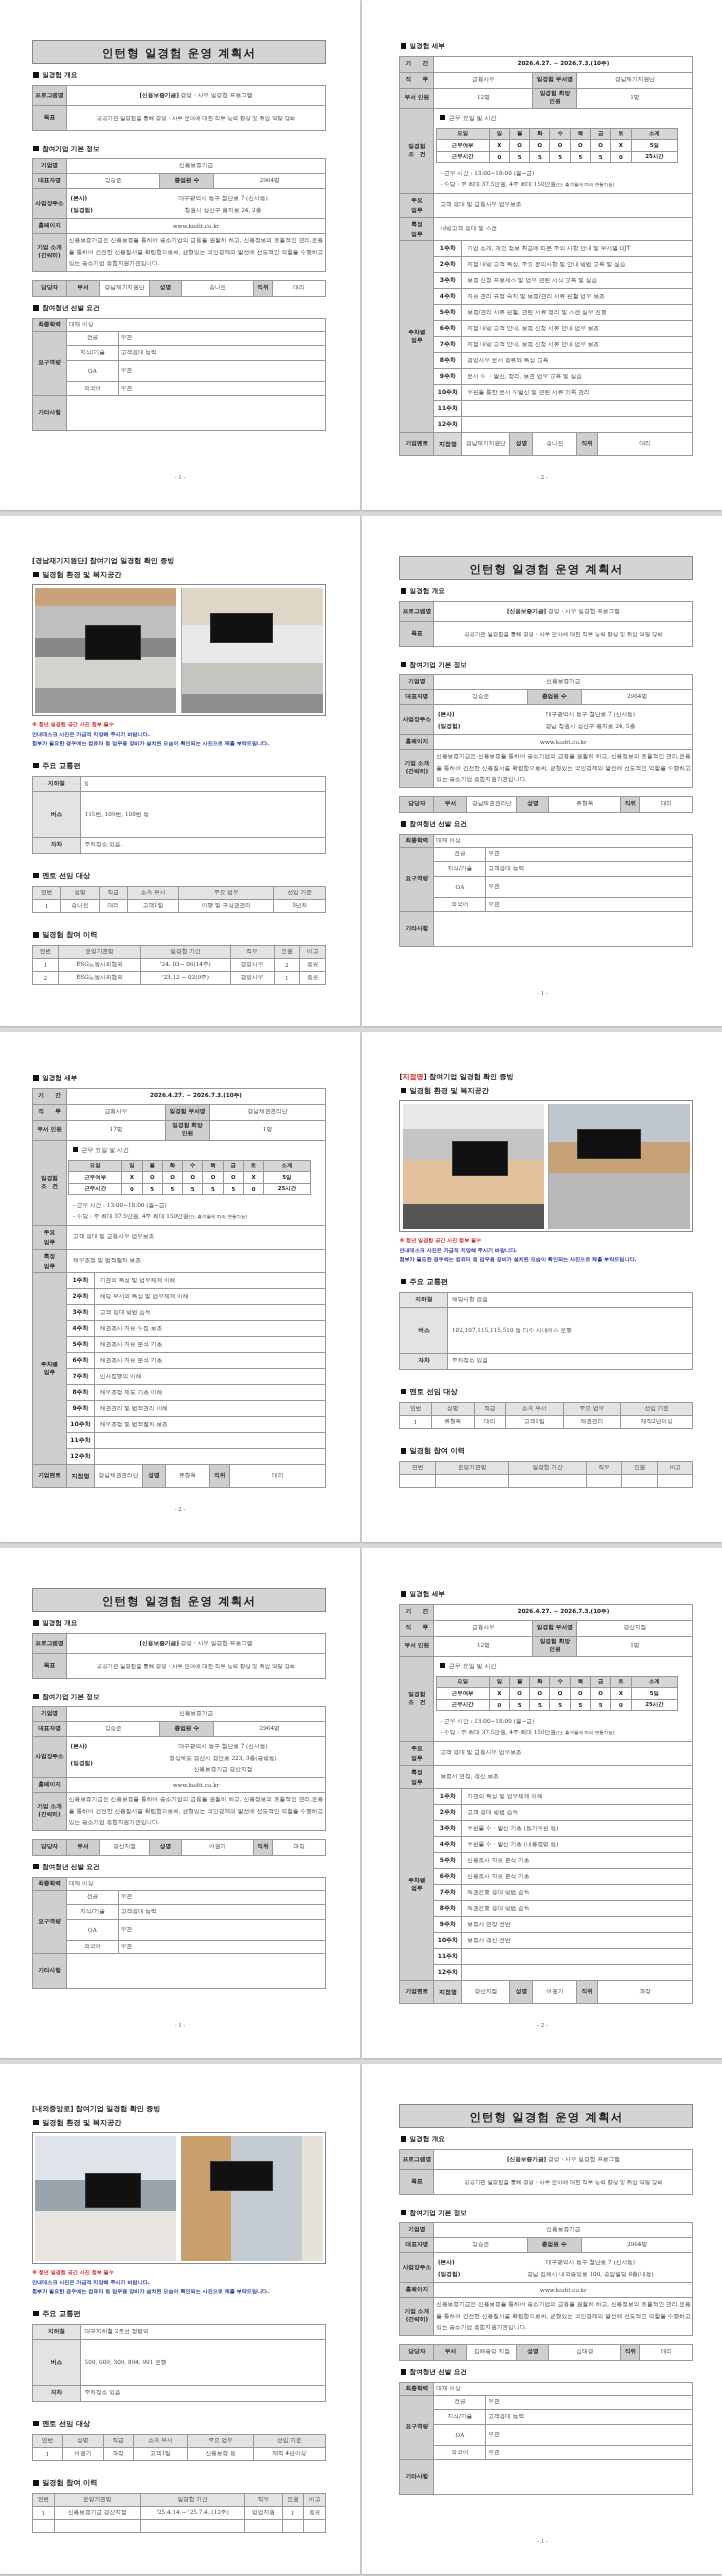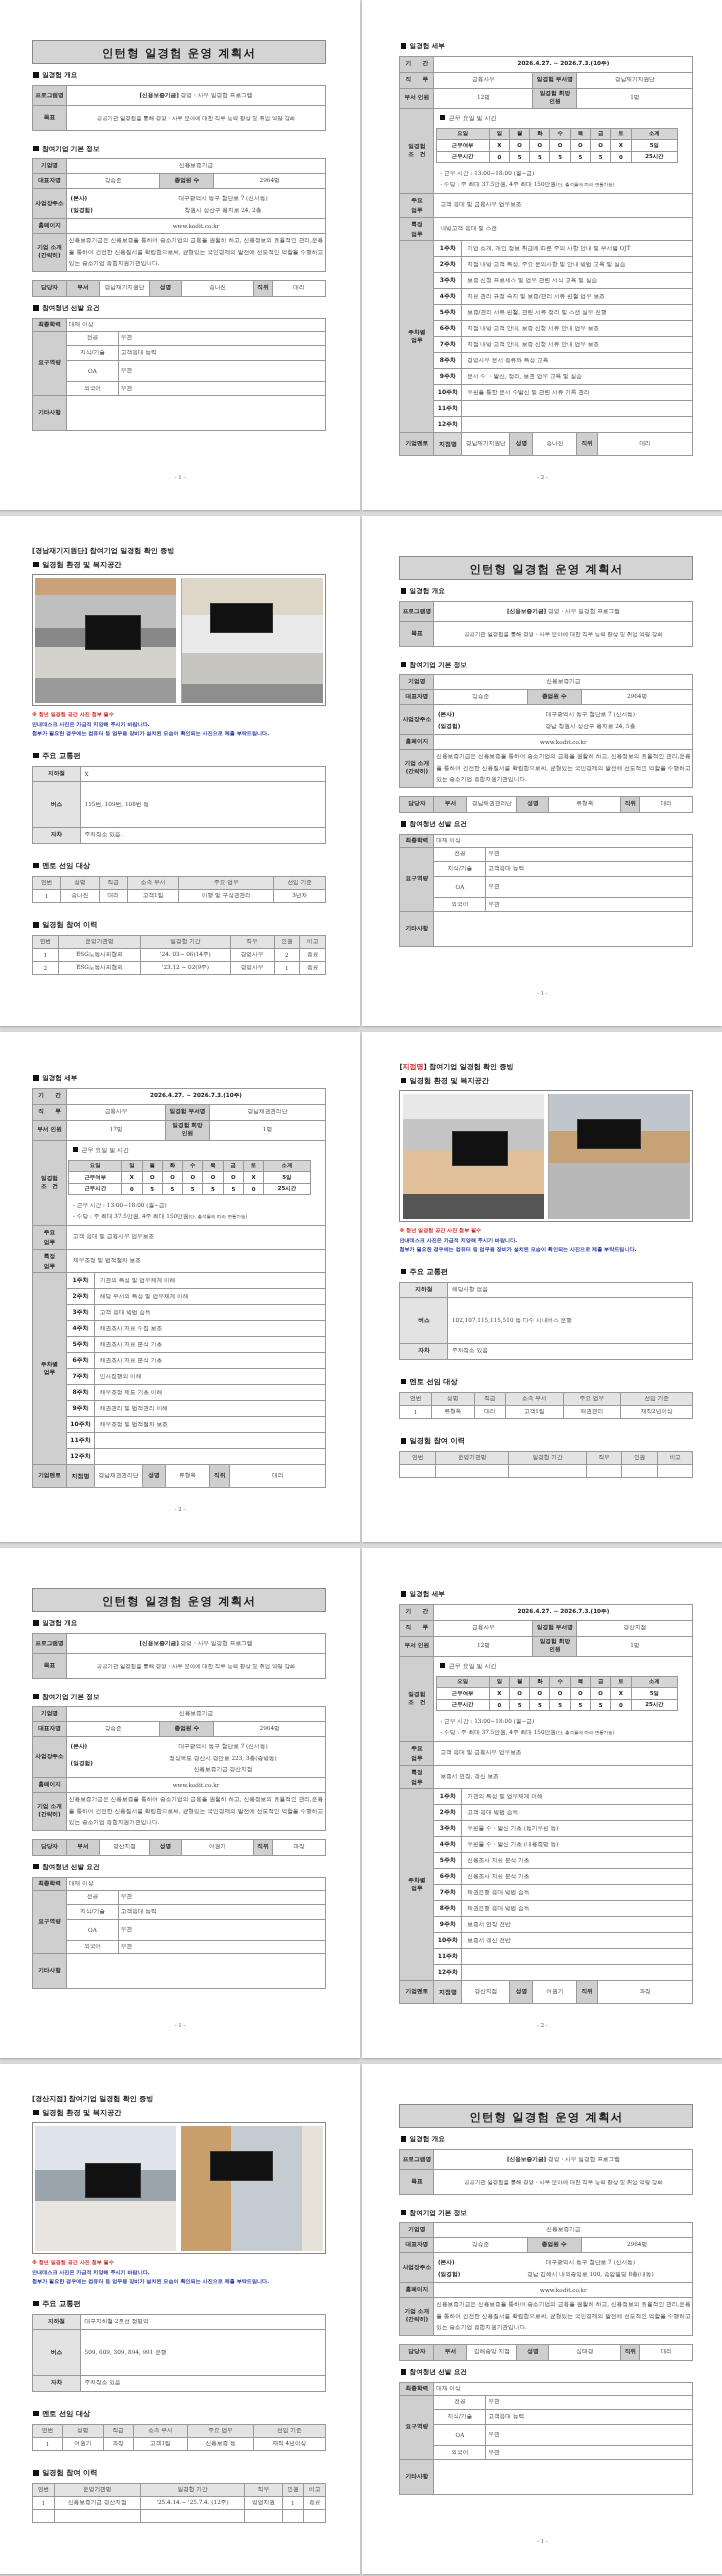--- a/index.html
+++ b/index.html
@@ -22,21 +22,21 @@
 .pageno{position:absolute;bottom:30px;left:0;right:0;text-align:center;font-size:5.4px;color:#555}
 .wk td{height:16px}
 .wk td.lbl{font:bold 6px "DejaVu Sans","Liberation Sans",sans-serif;color:#222;width:28px}
 .inner{width:94%;margin:2.4px 0 2.4px 1.2px}
 .inner td{height:11.4px;font:bold 5.4px "DejaVu Sans","Liberation Sans",sans-serif;color:#222}
 .inner .ih{background:#d6d6d6}
 .note{line-height:10.8px;padding:2.4px 6px;text-align:left;color:#444}
 .note .small{font-size:4.5px}
 .subsec{text-align:left;font-size:6px;color:#444;margin:4.8px 6px}
 .subsec .sq{display:inline-block;width:4.8px;height:4.8px;background:#111;margin-right:3.6px}
-.proof-title{font:bold 7px "DejaVu Sans","Liberation Sans",sans-serif;margin-top:30px}
+.proof-title{font:bold 7px "DejaVu Sans","Liberation Sans",sans-serif;margin-top:40px}
 .red{color:#d02020}
 .photos{display:flex;border:0.6px solid #888;height:132px;margin-top:4.8px}
 .photo{flex:1;margin:2.4px;position:relative;overflow:hidden}
 .photo+.photo{border-left:0.6px solid #aaa}
 .ph-a{background:linear-gradient(180deg,#c9a27a 0 14%,#bfbfbf 14% 40%,#888 40% 55%,#d4d2cc 55% 80%,#9a9a9a 80%)}
 .ph-b{background:linear-gradient(180deg,#ded6c6 0 30%,#e9e9e9 30% 60%,#c7c5bf 60% 85%,#8e8e8e 85%)}
 .ph-c{background:linear-gradient(180deg,#e8e8e8 0 20%,#c5c5c5 20% 45%,#e2c19a 45% 80%,#555 80%)}
 .ph-d{background:linear-gradient(180deg,#bfc6cc 0 30%,#c7a276 30% 55%,#b8b8b8 55% 100%)}
 .ph-e{background:linear-gradient(180deg,#dfe4ea 0 35%,#9aa4ad 35% 60%,#e8e5e0 60% 100%)}
 .ph-f{background:linear-gradient(90deg,#c9a06c 0 35%,#c5ccd1 35% 85%,#e6e2d8 85%)}
@@ -945,21 +945,21 @@
             <td class="h" style="width:23px">성명</td>
             <td>여원기</td>
             <td class="h" style="width:20.4px">직위</td>
             <td>과장</td>
           </tr>
   </tbody>
       </table>
   <div class="pageno">- 2 -</div>
 </div>
     <div class="page">
-  <div class="proof-title"><span>[경산지점]</span> <span>참여기업 일경험 확인 증빙</span></div>
+  <div class="proof-title"><span>[내외중앙로]</span> <span>참여기업 일경험 확인 증빙</span></div>
   <div class="sec" style="margin-top:3.6px;font-size:7.2px"><span class="sq"></span><span>일경험 환경 및 복지공간</span></div>
   <div class="photos">
     <div class="photo ph-e">
           <div class="monitor" style="left:35%;top:30%;width:40%;height:28%"></div>
         </div>
     <div class="photo ph-f">
           <div class="monitor" style="left:20%;top:20%;width:45%;height:24%"></div>
         </div>
   </div>
   <div class="warn">

